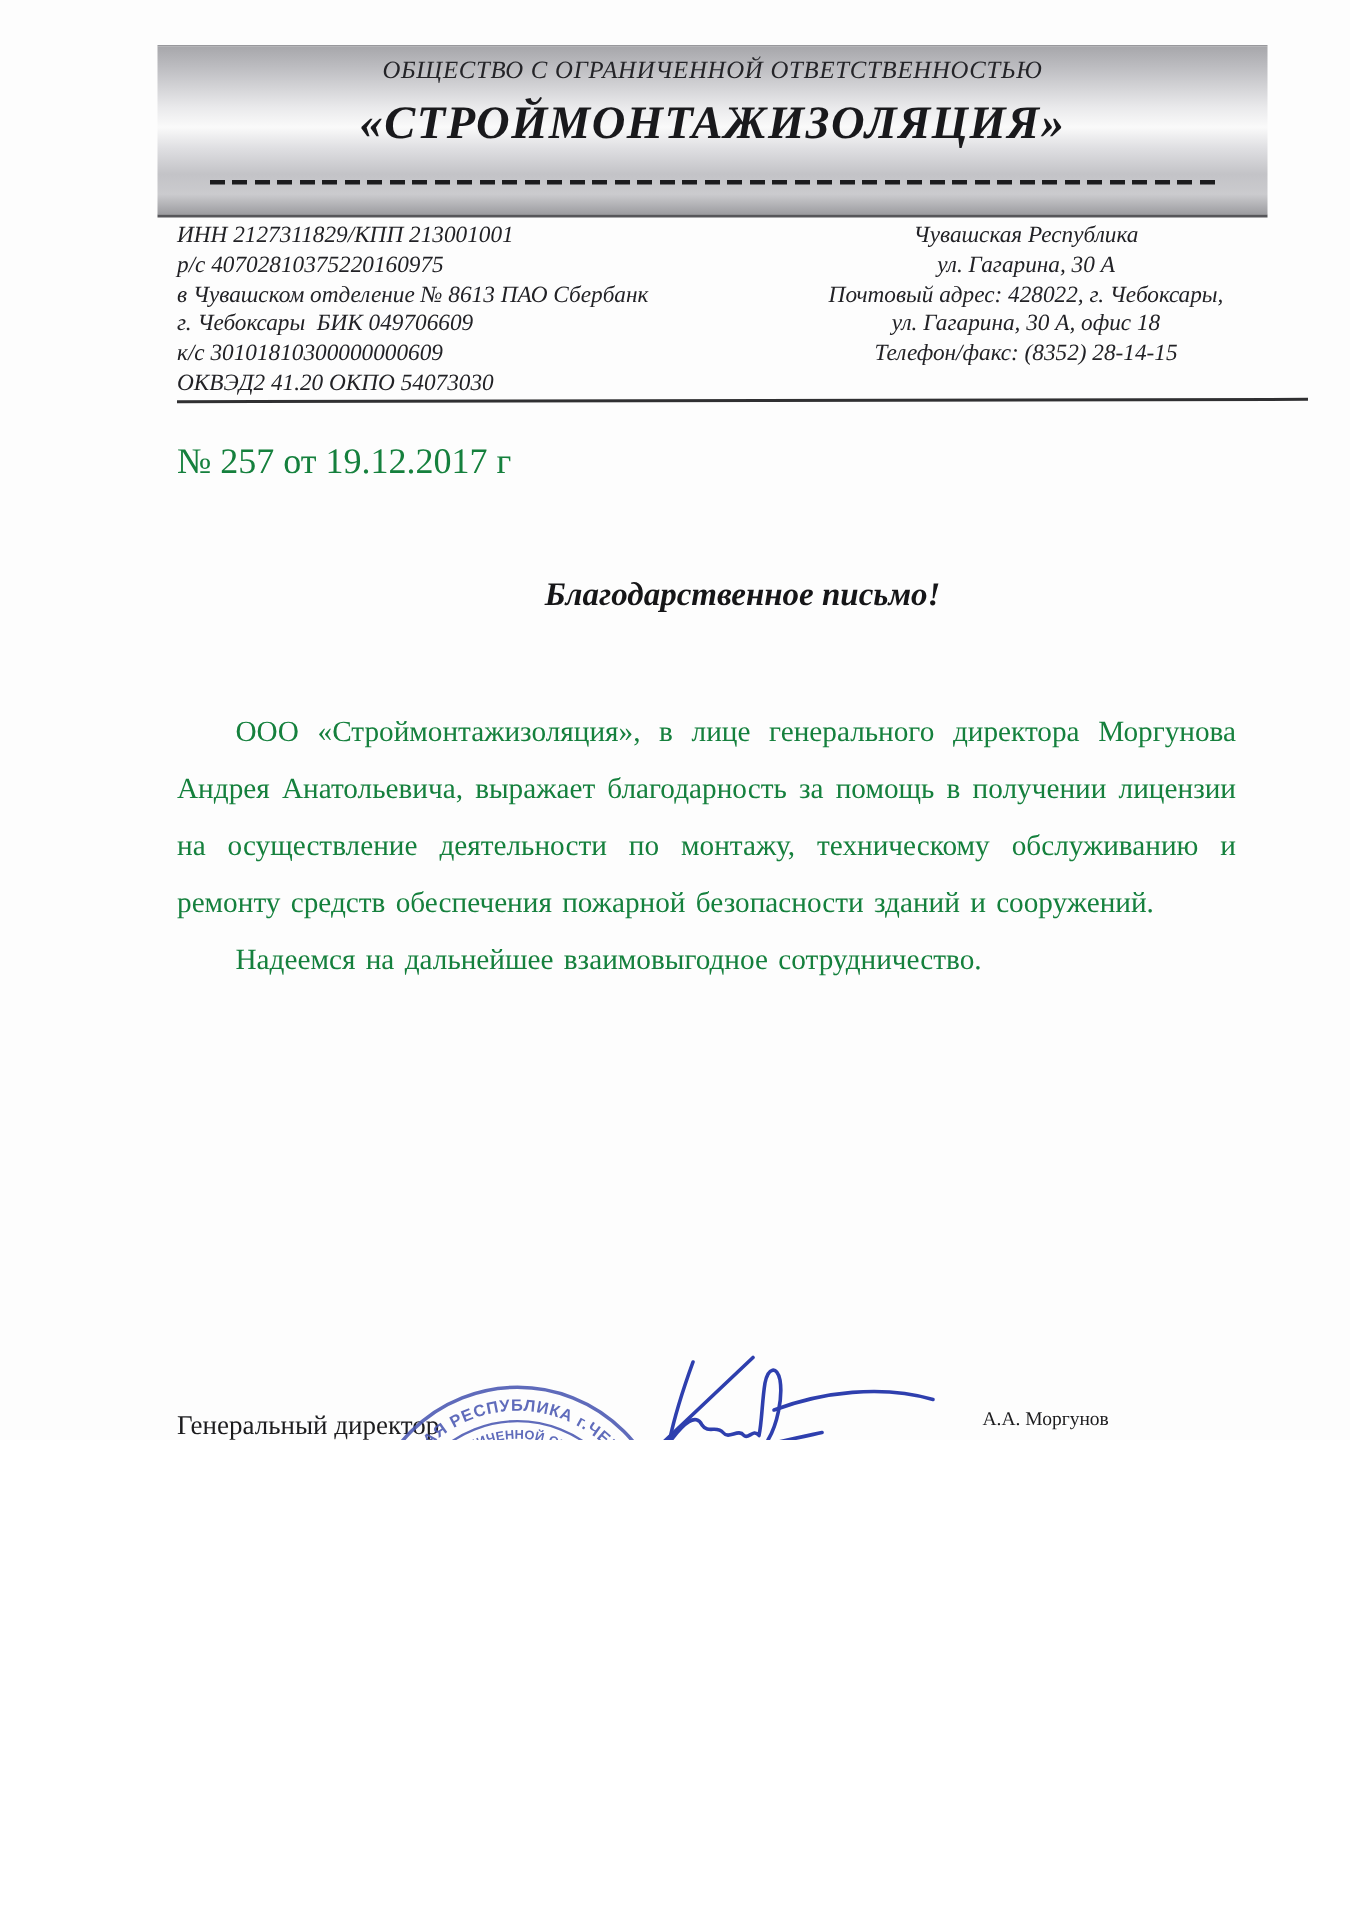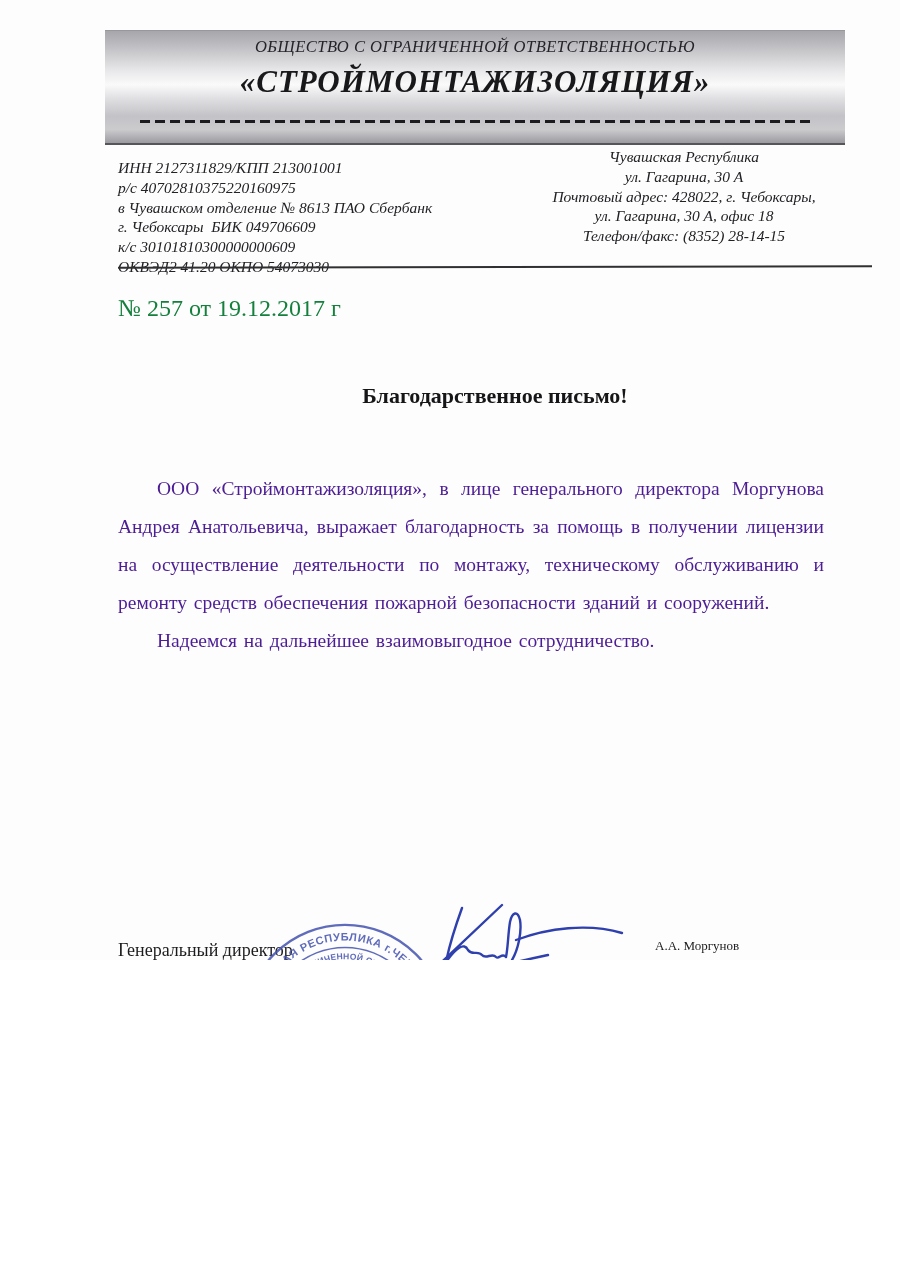--- a/index.html
+++ b/index.html
@@ -34,39 +34,39 @@
     font-style:italic;font-weight:600;font-size:31px;letter-spacing:1px;
     color:#19191c;
   }
   .dashes{
     position:absolute;left:35px;top:89px;width:672px;height:3px;
     background:repeating-linear-gradient(90deg,#1c1c1e 0 10px,rgba(0,0,0,0) 10px 15px);
   }
 
   
   .details{position:absolute;left:0;top:147px;width:900px;font-style:italic;font-size:15.5px;line-height:19.8px;color:#222226;}
-  .details-left{position:absolute;left:118px;top:0;width:400px;text-align:left;margin-top:11px;}
+  .details-left{position:absolute;left:118px;top:0;width:400px;text-align:left;}
   .details-right{position:absolute;left:503px;top:0;width:362px;text-align:center;}
   .detail-line{display:block;white-space:pre;}
   .rule{
     position:absolute;left:118px;top:266px;width:754px;height:0;
     border-top:2px solid #303032;transform:rotate(-0.12deg);
   }
 
   
   .ref{position:absolute;left:118px;top:295px;font-size:24px;color:#15803d;}
   .title{
     position:absolute;left:495px;top:383px;transform:translateX(-50%);
-    margin:0;font-size:22px;font-weight:700;white-space:nowrap;color:#161618;
+    margin:0;font-size:22px;font-weight:700;white-space:nowrap;color:#161618;font-style:italic;
   }
 
   
   .body{
     position:absolute;left:118px;top:470px;width:706px;
-    font-size:19.5px;line-height:38px;color:#4c1d95;
+    font-size:19.5px;line-height:38px;color:#15803d;
   }
   .body p{
     margin:0;text-indent:39px;text-align:justify;word-spacing:2px;
   }
 
   
   .sig-pos{position:absolute;left:118px;top:940px;font-size:18px;color:#1c1c1e;}
   .sig-name{position:absolute;left:655px;top:938px;font-size:13px;color:#1c1c1e;}
   .stamp-svg{position:absolute;left:237px;top:917px;width:216px;height:216px;opacity:.88;}
   .stamp-svg text{font-family:"Liberation Sans","DejaVu Sans",sans-serif;}

